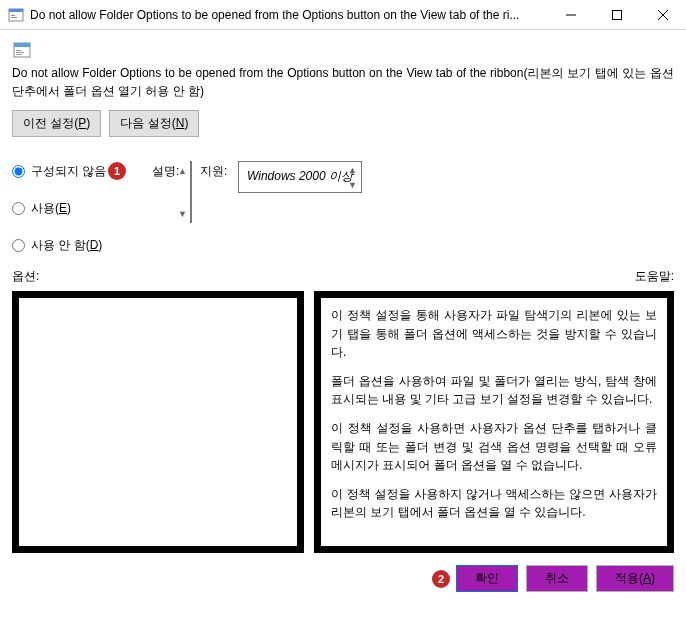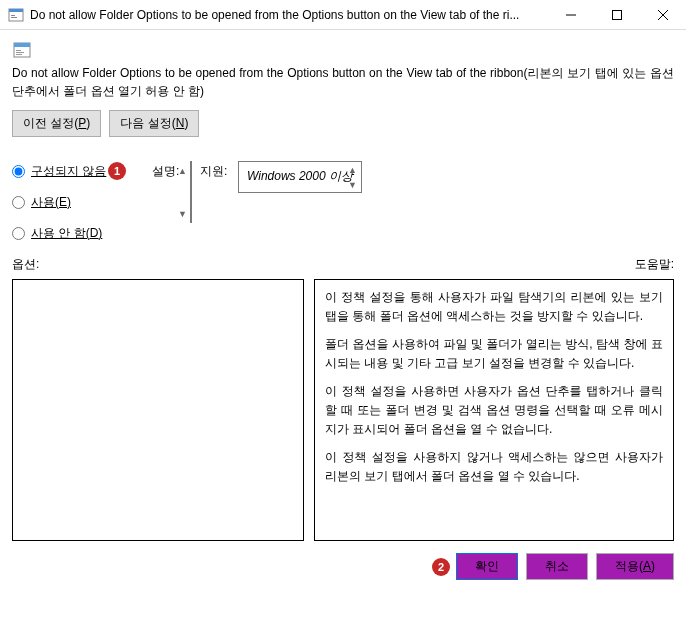--- a/index.html
+++ b/index.html
@@ -9,39 +9,39 @@
 .titlebar-text { flex: 1; font-size: 12px; color: #000; white-space: nowrap; overflow: hidden; text-overflow: ellipsis; }
 .win-btn { width: 46px; height: 30px; display: flex; align-items: center; justify-content: center; cursor: default; }
 .win-btn svg { width: 10px; height: 10px; }
 .content { padding: 10px 12px 0 12px; }
 .page-icon { width: 20px; height: 20px; display: block; margin-bottom: 4px; }
 .page-title { font-size: 12px; line-height: 1.5; margin-bottom: 10px; text-align: justify; }
 .nav-btns { display: flex; gap: 8px; margin-bottom: 24px; }
 .btn { background: #e1e1e1; border: 1px solid #adadad; padding: 4px 10px; font-size: 12px; font-family: inherit; cursor: default; }
 .btn u { text-decoration: underline; }
 .radio-section { display: flex; gap: 20px; margin-bottom: 8px; }
-.radio-col { width: 120px; display: flex; flex-direction: column; gap: 14px; padding-top: 2px; text-decoration: underline; }
+.radio-col { width: 120px; display: flex; flex-direction: column; gap: 20px; padding-top: 2px; }
 .radio-item { display: flex; align-items: center; gap: 6px; position: relative; }
 .radio-item input { margin: 0; }
 .radio-item label { font-size: 12px; cursor: default; }
 .marker { width: 18px; height: 18px; border-radius: 50%; background: #c62828; color: #fff; font-size: 11px; font-weight: bold; display: flex; align-items: center; justify-content: center; position: absolute; }
 .marker1 { left: 96px; top: -1px; }
 .desc-col { flex: 1; display: flex; gap: 8px; }
 .desc-row { display: flex; gap: 8px; }
 .desc-label { width: 30px; font-size: 12px; padding-top: 2px; text-align: left; }
 .desc-box { flex: 1; border: 1px solid #7a7a7a; background: #fff; position: relative; }
 .desc-box.comment { height: 62px; }
 .desc-box.support { height: 32px; padding: 6px 8px; font-size: 12px; font-style: italic; }
 .scroll-arrows { position: absolute; right: 0; top: 0; bottom: 0; width: 17px; display: flex; flex-direction: column; justify-content: space-between; }
 .scroll-arrow { width: 17px; height: 17px; display: flex; align-items: center; justify-content: center; color: #666; font-size: 9px; }
 .labels-row { display: flex; margin-top: 14px; margin-bottom: 6px; justify-content: space-between; }
 .labels-row .lbl1 { width: 300px; font-size: 12px; }
 .labels-row .lbl2 { font-size: 12px; }
 .panels { display: flex; gap: 10px; margin-top: 2px; }
-.panel { border: 1px solid #000000; background: #fff; height: 262px; overflow: hidden; }
+.panel { border: 7px solid #000000; background: #fff; height: 262px; overflow: hidden; }
 .panel.options { width: 292px; }
 .panel.help { flex: 1; padding: 8px 10px; font-size: 12px; line-height: 1.55; text-align: justify; }
 .panel.help p { margin-bottom: 10px; }
 .footer { display: flex; justify-content: flex-end; align-items: center; gap: 8px; padding: 12px 12px 0 0; position: relative; }
 .footer .btn { padding: 4px 18px; background: #a21caf; }
 .footer .btn.default { border: 1px solid #0078d7; }
 .marker2 { position: static; margin-right: -2px; }
 </style>
 </head>
 <body>

